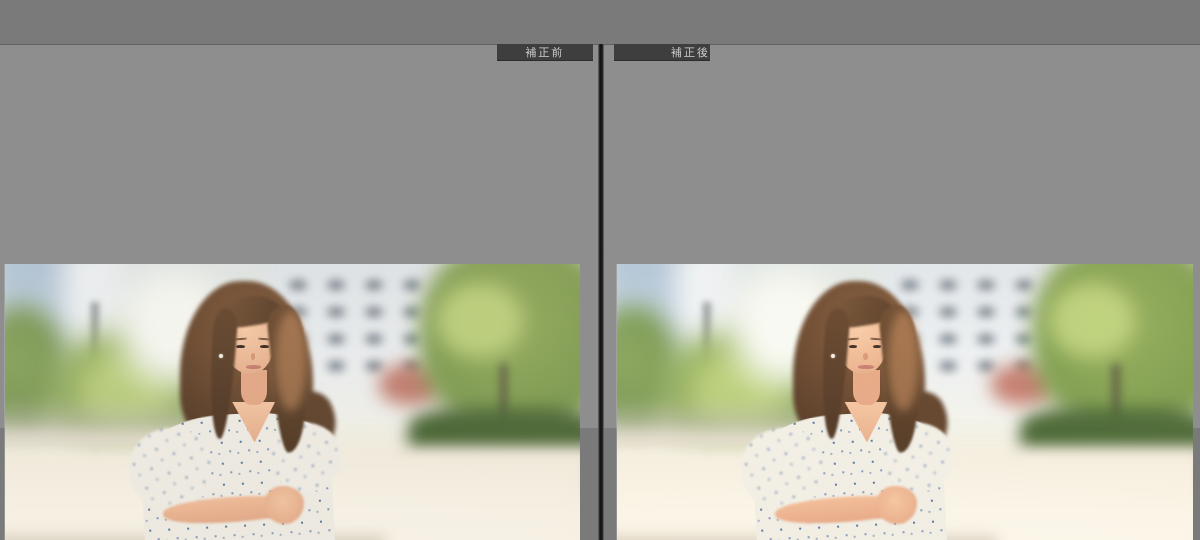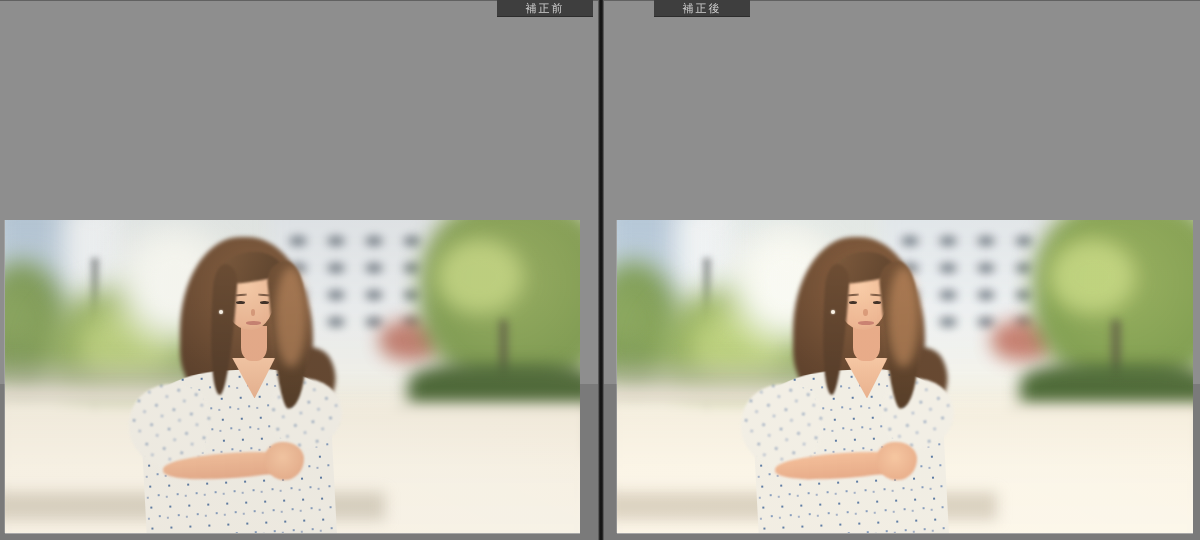--- a/index.html
+++ b/index.html
@@ -1,33 +1,33 @@
 <!DOCTYPE html>
 <html style="--canvas-bg: #8e8e8e; --tab-bg: #3e3e3e; --tab-text: #d1d1d1; --divider-dark: #0d0d0d;"><head>
 <meta charset="utf-8">
 <style>
   * { margin:0; padding:0; box-sizing:border-box; }
   html,body { width:1200px; height:540px; overflow:hidden; background:#7a7a7a;
     font-family:"DejaVu Sans","Liberation Sans",sans-serif; }
   .stage { position:relative; width:1200px; height:384px;
-    background:var(--canvas-bg,#8e8e8e); }
+    background:var(--canvas-bg,#8e8e8e);margin-top:44px; }
   .top-edge { position:absolute; left:0; top:0; width:1200px; height:1px;
     background:rgba(60,60,60,.55); }
 
   
   .divider { position:absolute; left:598px; top:0; width:6px; height:540px;
     background:linear-gradient(90deg,#777 0%,#2a2a2a 22%,#0d0d0d 50%,#2a2a2a 78%,#777 100%); }
 
   
   .tab { position:absolute; top:0; height:17px; width:96px;
     background:var(--tab-bg,#3e3e3e); color:var(--tab-text,#d1d1d1);
     font-size:11px; line-height:17px; text-align:center; letter-spacing:2px;
     border-bottom:1px solid #2c2c2c; }
   .tab-before { left:497px; }
-  .tab-after  { left:654px; }
+  .tab-after  { left:614px;text-align:right; }
 
   
   .photo-frame { position:absolute; top:220px; height:313px; overflow:hidden;
     box-shadow:0 1px 0 rgba(255,255,255,.35), -1px 0 0 rgba(255,255,255,.18);
     background:#e9e8e0; }
   .photo-frame.before { left:5px;   width:575px; }
   .photo-frame.after  { left:617px; width:576px; }
   .p-scene { position:absolute; inset:0; }
   .photo-frame.after .p-scene { filter:brightness(1.02) saturate(1.04); }
 

